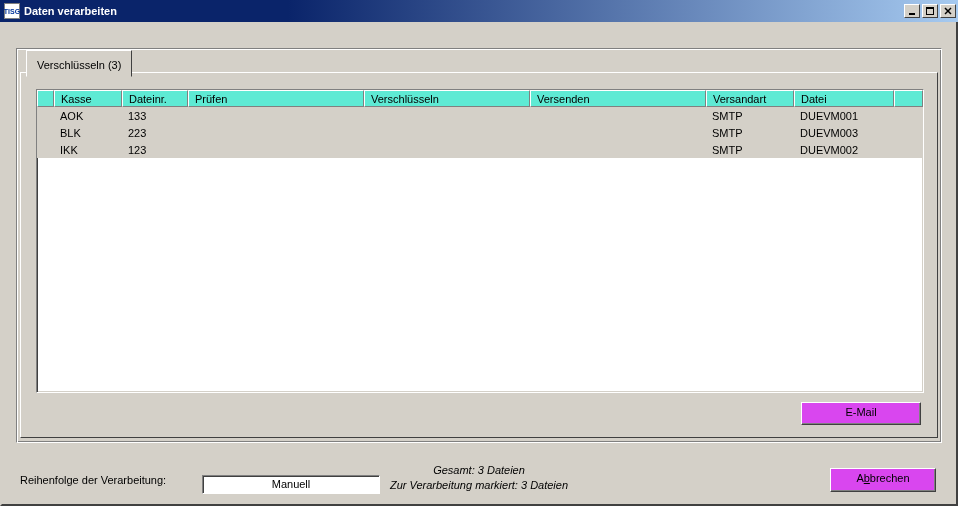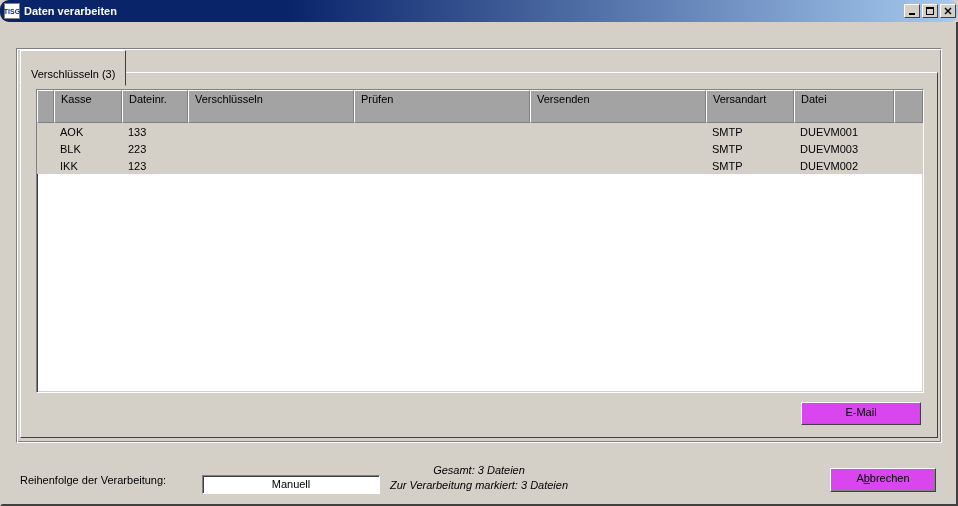--- a/index.html
+++ b/index.html
@@ -16,21 +16,20 @@
   
   .titlebar {
     height: 22px;
     background: linear-gradient(to right, #0a246a 0%, #0a246a 30%, #a6caf0 100%);
     display: flex;
     align-items: center;
     padding-left: 4px;
     padding-right: 2px;
     color: #fff;
     font-weight: bold;
-    border-radius: 9px;
   }
   .titlebar .appicon {
     width: 16px; height: 16px;
     background: #fff;
     border: 1px solid #808080;
     margin-right: 4px;
     display: flex; align-items: center; justify-content: center;
     font-size: 7px; font-weight: bold; color: #003399;
   }
   .titlebar .title { flex: 1; }
@@ -88,22 +87,23 @@
     background: #d4d0c8;
     margin-right: 0;
     position: relative;
     font-size: 11px;
   }
   .tab.active {
     background: #d4d0c8;
     border-bottom: 1px solid #d4d0c8;
     z-index: 3;
     top: -2px;
-    padding-top: 17px;
+    padding-top: 8px;
     padding-bottom: 5px;
+    margin-left: 6px;
   }
   .tab.inactive { color: #808080; top: 0; }
 
   
   .tabpanel {
     position: absolute;
     left: 20px; top: 72px;
     width: 918px; height: 366px;
     border-top: 1px solid #fff;
     border-left: 1px solid #fff;
@@ -119,22 +119,22 @@
     width: 888px; height: 304px;
     border-top: 1px solid #808080;
     border-left: 1px solid #808080;
     border-bottom: 1px solid #fff;
     border-right: 1px solid #fff;
     box-shadow: inset 1px 1px 0 #404040, inset -1px -1px 0 #d4d0c8;
     background: #fff;
   }
   .colheaders {
     display: flex;
-    height: 33px;
-    background: #a3a3a3;
+    height: 17px;
+    background: #5eead4;
   }
   .colheaders .col, .colheaders .colend {
     border-top: 1px solid #fff;
     border-left: 1px solid #fff;
     border-right: 1px solid #808080;
     border-bottom: 1px solid #808080;
     padding: 2px 6px 0 6px;
     font-size: 11px;
     white-space: nowrap;
     overflow: hidden;
@@ -256,22 +256,22 @@
     </div>
   </div>
 
   <div class="tabpanel">
 
     <div class="listwrap">
       <div class="colheaders">
         <div class="col w-lead"></div>
         <div class="col w-kasse">Kasse</div>
         <div class="col w-nr">Dateinr.</div>
+        <div class="col w-pruef">Prüfen</div>
         <div class="col w-versch">Verschlüsseln</div>
-        <div class="col w-pruef">Prüfen</div>
         <div class="col w-versd">Versenden</div>
         <div class="col w-art">Versandart</div>
         <div class="col w-datei">Datei</div>
         <div class="colend w-end"></div>
       </div>
       <div class="listbody">
         <div class="row">
           <div class="cell w-lead"></div>
           <div class="cell w-kasse">AOK</div>
           <div class="cell w-nr">133</div>

